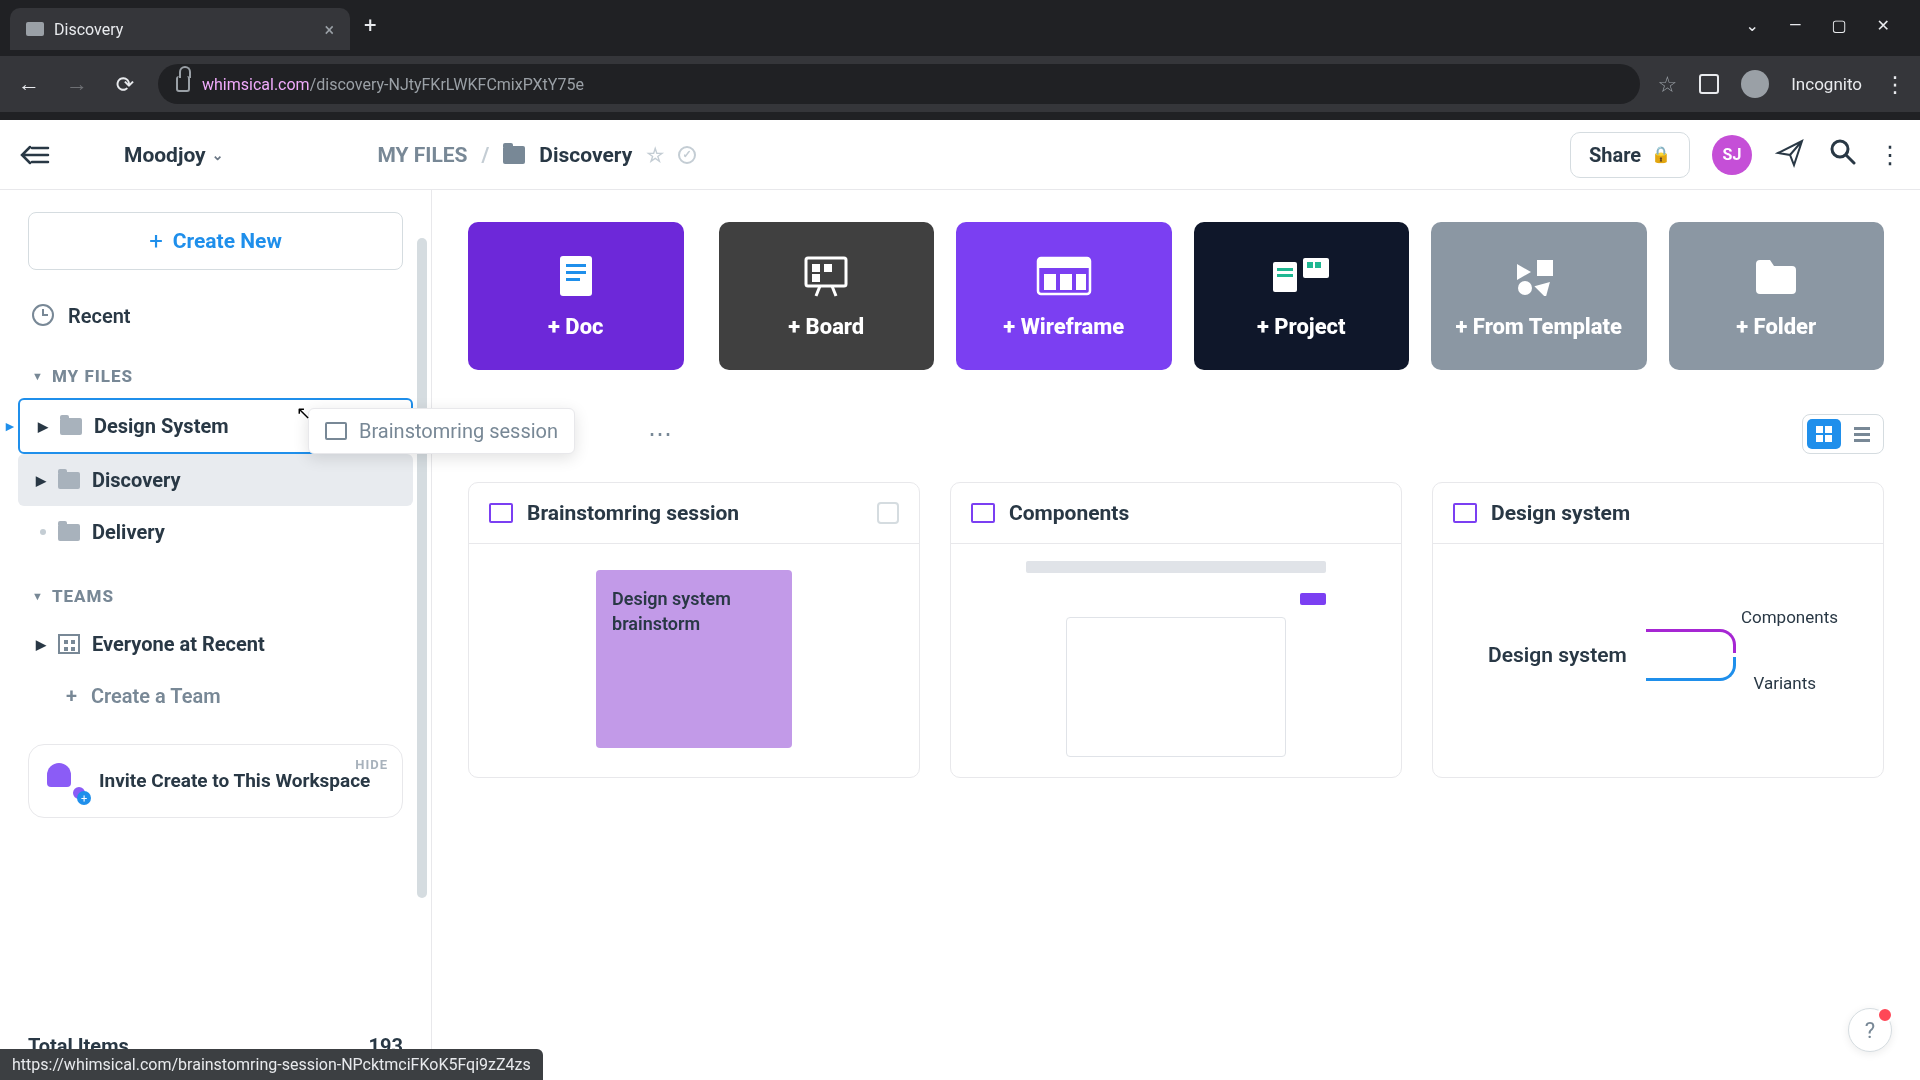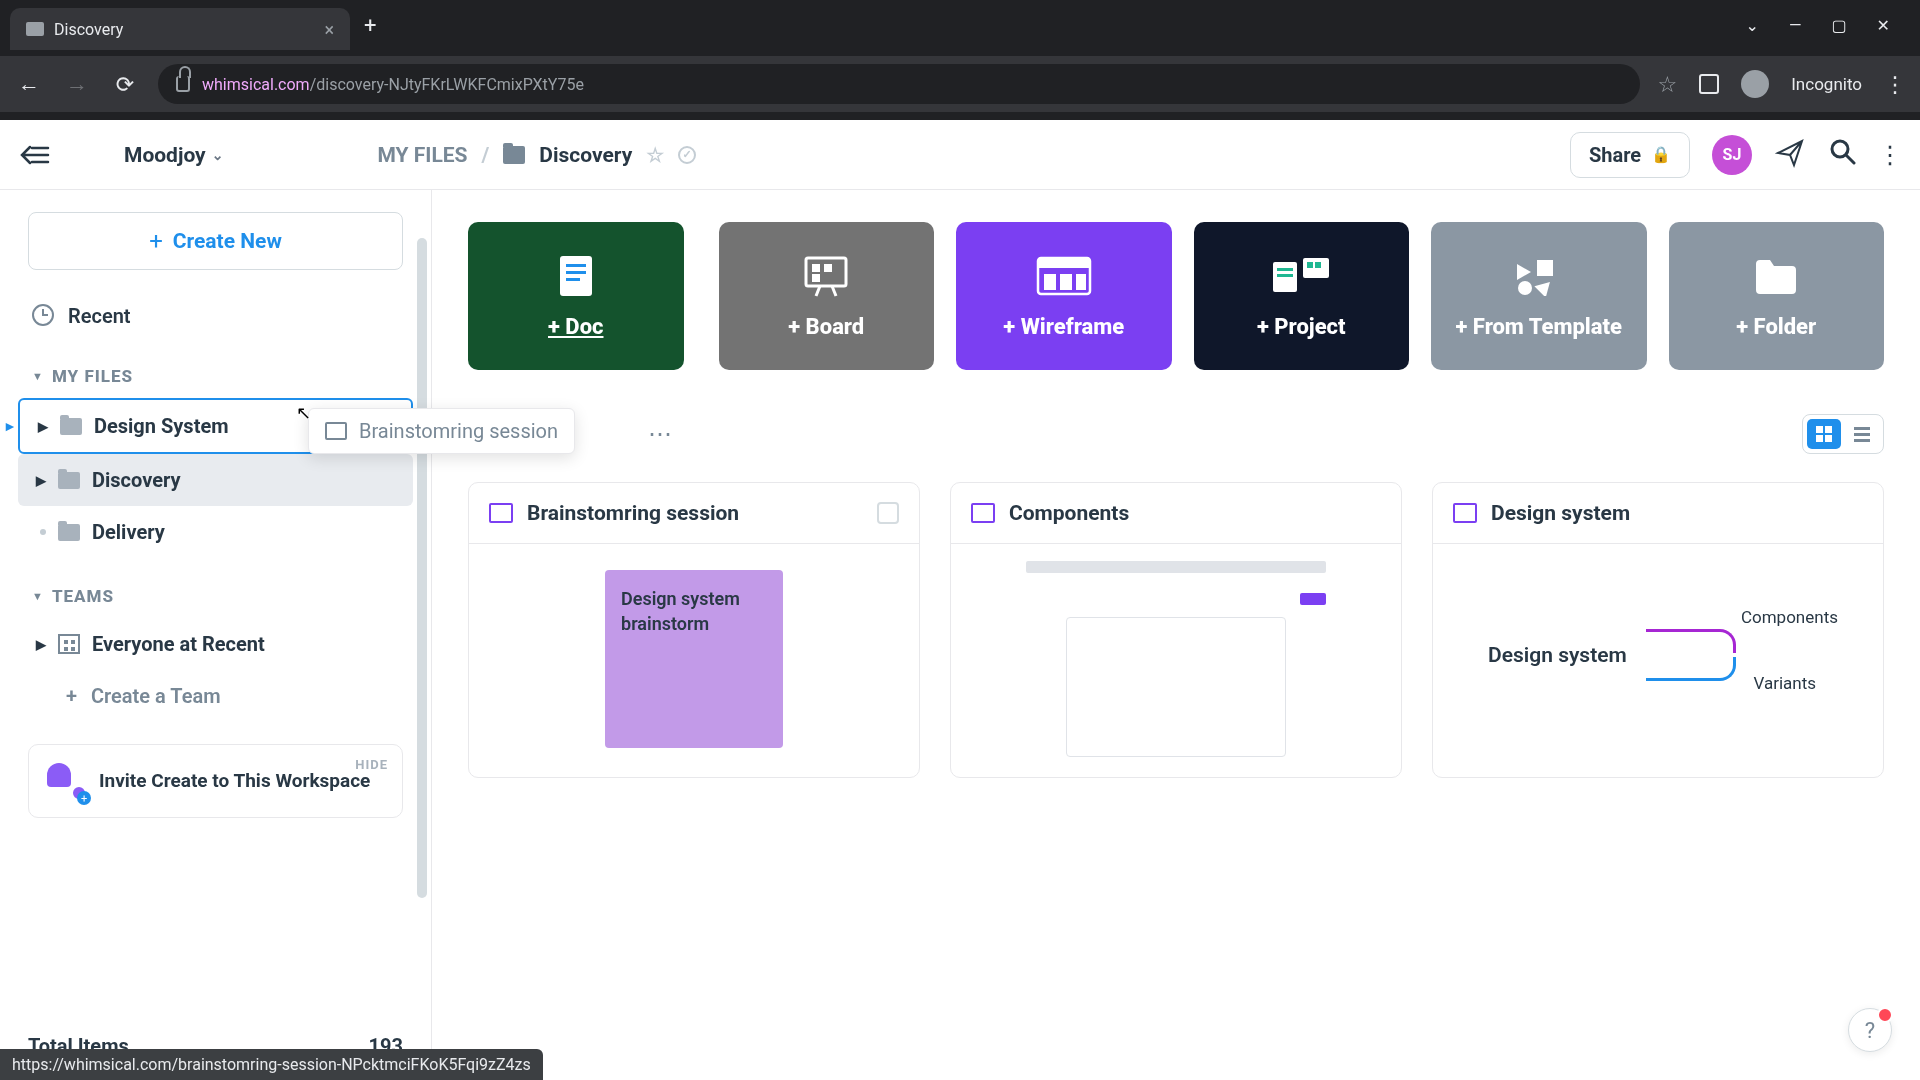--- a/index.html
+++ b/index.html
@@ -67,36 +67,36 @@
 .tree-item.selected { border: 2px solid #1f8feb; background: #fff; }
 .tree-item.active { background: #e8ebef; }
 .tree-item .expand { position: absolute; left: 18px; font-size: 13px; color: #293845; }
 .tree-item .dot { position: absolute; left: 22px; width: 6px; height: 6px; background: #c4cdd4; border-radius: 50%; }
 .folder-ico-s { width: 22px; height: 17px; background: #a8b2bc; border-radius: 2px; position: relative; }
 .folder-ico-s::before { content: ''; position: absolute; top: -3px; left: 0; width: 9px; height: 4px; background: #a8b2bc; border-radius: 2px 2px 0 0; }
 .tree-item.selected::before { content: '▸'; position: absolute; left: -14px; color: #1f8feb; font-size: 15px; }
 .team-ico { width: 22px; height: 20px; border: 2px solid #788896; position: relative; }
 .team-ico::after { content: ''; position: absolute; top: 4px; left: 4px; width: 4px; height: 4px; background: #788896; box-shadow: 7px 0 #788896, 0 7px #788896, 7px 7px #788896; }
 .create-team { display: flex; align-items: center; gap: 14px; padding: 14px 18px 14px 48px; font-size: 20px; color: #788896; font-weight: 600; cursor: pointer; }
-.invite-card { border: 1px solid #e8e8eb; border-radius: 10px; padding: 18px; margin: 22px 10px; position: relative; display: flex; gap: 16px; align-items: center; }
+.invite-card { border: 1px solid #e8e8eb; border-radius: 16px; padding: 18px; margin: 22px 10px; position: relative; display: flex; gap: 16px; align-items: center; }
 .invite-card .hide { position: absolute; top: 12px; right: 14px; font-size: 13px; color: #a8b2bc; font-weight: 700; letter-spacing: 1px; cursor: pointer; }
 .invite-ico { width: 36px; height: 36px; position: relative; }
 .invite-ico .p1 { width: 24px; height: 24px; background: #8b5cf6; border-radius: 50% 50% 4px 4px; position: absolute; }
 .invite-ico .p2 { width: 16px; height: 16px; background: #8b5cf6; border-radius: 50%; position: absolute; right: -4px; bottom: -2px; border: 2px solid #fff; }
 .invite-ico .plus-badge { position: absolute; right: -8px; bottom: -6px; width: 14px; height: 14px; background: #1f8feb; border-radius: 50%; color: #fff; font-size: 11px; display: flex; align-items: center; justify-content: center; }
 .invite-text { font-size: 19px; font-weight: 700; color: #293845; line-height: 1.4; }
 .totals { position: absolute; bottom: 8px; left: 18px; right: 18px; display: flex; justify-content: space-between; font-size: 20px; font-weight: 700; color: #293845; padding: 14px 10px; }
 .sidebar-scroll { position: absolute; right: 4px; top: 48px; width: 10px; height: 660px; background: #d5dce0; border-radius: 5px; }
 
 
 .content { flex: 1; padding: 32px 36px; position: relative; }
 .create-tiles { display: flex; gap: 22px; margin-bottom: 44px; }
 .tile { flex: 1; height: 148px; border-radius: 10px; display: flex; flex-direction: column; align-items: center; justify-content: center; gap: 16px; color: #fff; font-weight: 800; font-size: 22px; cursor: pointer; }
-.tile.doc { background: #14532d; text-decoration: underline; }
-.tile.board { background: #737373; margin-left: 13px; }
+.tile.doc { background: #6d28d9; }
+.tile.board { background: #404040; margin-left: 13px; }
 .tile.wireframe { background: #7b3ff2; }
 .tile.project { background: #0f172a; }
 .tile.template { background: #8b97a3; }
 .tile.folder { background: #8b97a3; }
 .tile-ico { height: 44px; display: flex; align-items: center; justify-content: center; }
 .tile-ico svg { fill: #fff; }
 
 .toolbar-row { display: flex; align-items: center; margin-bottom: 28px; position: relative; }
 .drag-ghost { position: absolute; left: -160px; top: -6px; background: #fff; border: 1px solid #e8e8eb; border-radius: 6px; padding: 10px 16px; display: flex; align-items: center; gap: 12px; font-size: 20px; color: #788896; box-shadow: 0 4px 16px rgba(0,0,0,0.12); z-index: 5; }
 .drag-ghost .board-ico { width: 22px; height: 18px; border: 2px solid #788896; border-radius: 2px; }
@@ -106,21 +106,21 @@
 .view-btn { width: 34px; height: 30px; display: flex; align-items: center; justify-content: center; border-radius: 5px; cursor: pointer; }
 .view-btn.active { background: #1f8feb; color: #fff; }
 .view-btn svg { width: 18px; height: 18px; }
 
 .cards-grid { display: flex; gap: 30px; }
 .card { width: 452px; height: 296px; border: 1px solid #e8e8eb; border-radius: 10px; overflow: hidden; cursor: pointer; }
 .card-header { padding: 18px 20px; display: flex; align-items: center; gap: 14px; font-size: 21px; font-weight: 700; color: #293845; border-bottom: 1px solid #e8e8eb; }
 .board-ico-s { width: 24px; height: 20px; border: 2.5px solid #7b3ff2; border-radius: 2px; position: relative; }
 .card-header .checkbox { margin-left: auto; width: 22px; height: 22px; border: 2px solid #d5dce0; border-radius: 4px; }
 .card-body { height: 230px; display: flex; align-items: center; justify-content: center; position: relative; }
-.sticky { width: 178px; height: 178px; background: #c29ae8; border-radius: 4px; padding: 16px; color: #293845; font-size: 18px; font-weight: 600; line-height: 1.4; }
+.sticky { width: 196px; height: 178px; background: #c29ae8; border-radius: 4px; padding: 16px; color: #293845; font-size: 18px; font-weight: 600; line-height: 1.4; }
 .wireframe-preview { width: 300px; }
 .wf-bar { height: 12px; background: #e0e3e8; border-radius: 2px; margin-bottom: 20px; }
 .wf-chip { width: 26px; height: 12px; background: #7b3ff2; border-radius: 2px; margin-left: auto; margin-bottom: 12px; }
 .wf-box { height: 140px; border: 1px solid #e0e3e8; border-radius: 4px; width: 220px; margin: 0 auto; }
 .mindmap { position: relative; width: 360px; height: 120px; }
 .mm-center { position: absolute; left: 10px; top: 44px; font-size: 21px; font-weight: 600; color: #293845; }
 .mm-branch1 { position: absolute; right: 0; top: 8px; font-size: 17px; color: #293845; }
 .mm-branch2 { position: absolute; right: 22px; top: 74px; font-size: 17px; color: #293845; }
 .mm-line1 { position: absolute; left: 168px; top: 30px; width: 90px; height: 24px; border-top: 3px solid #a626d3; border-right: 3px solid #a626d3; border-radius: 0 16px 0 0; }
 .mm-line2 { position: absolute; left: 168px; top: 58px; width: 90px; height: 24px; border-bottom: 3px solid #1f8feb; border-right: 3px solid #1f8feb; border-radius: 0 0 16px 0; }

